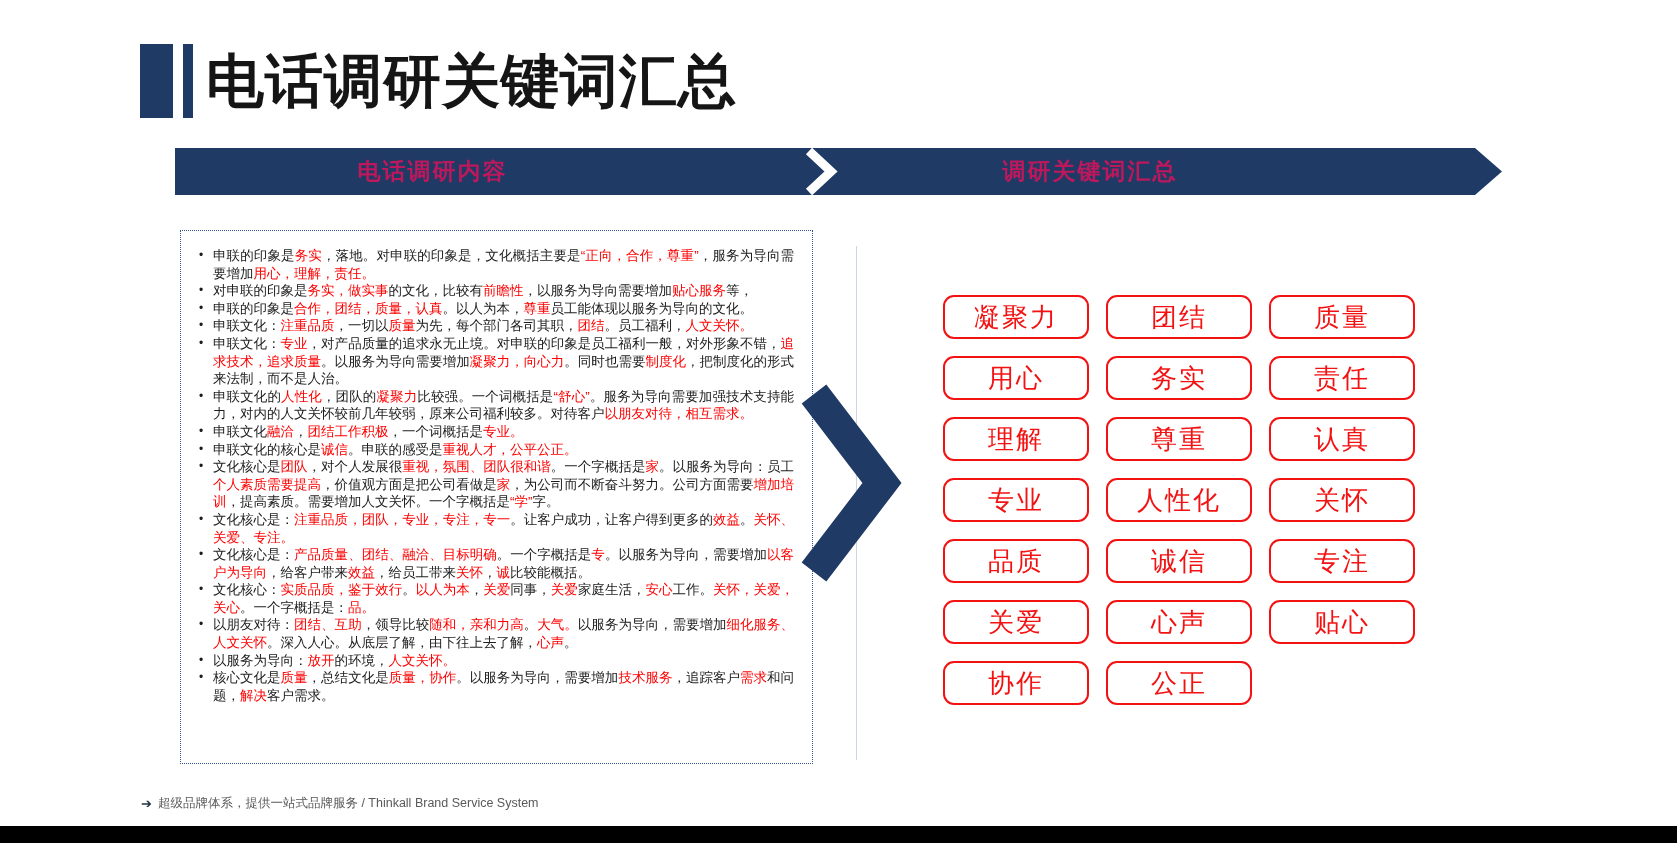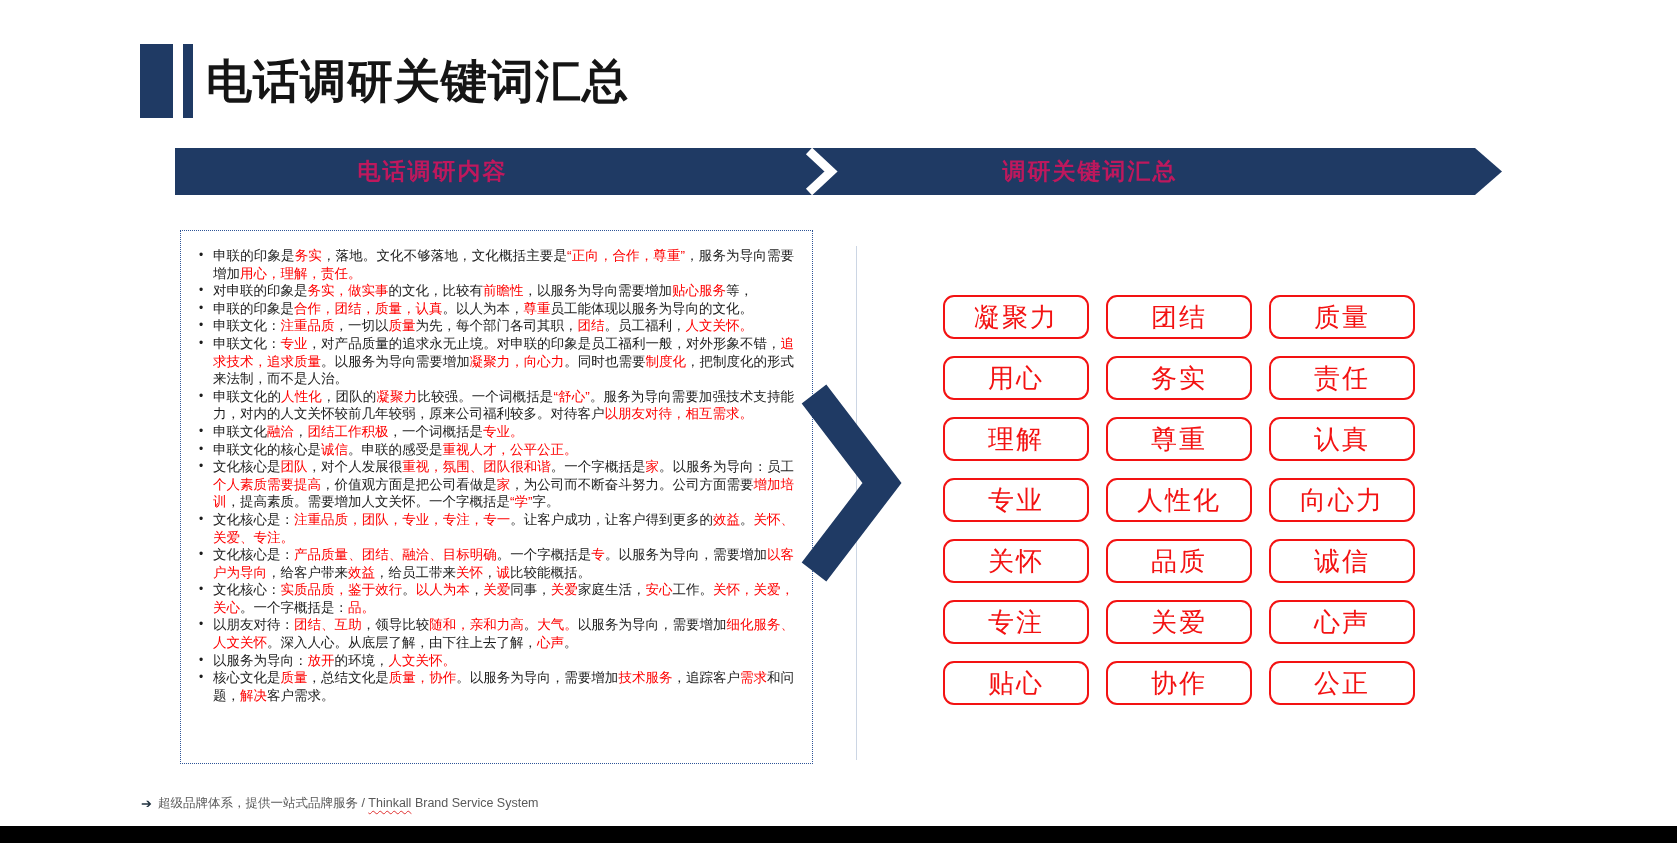--- a/index.html
+++ b/index.html
@@ -6,21 +6,21 @@
   html,body { background:#ffffff; }
   .slide {
     position:relative; width:1677px; height:845px; background:#ffffff;
     overflow:hidden; font-family:"Liberation Sans", sans-serif;
   }
   
   .title-accent-wide  { position:absolute; left:140px; top:44px; width:33px; height:74px; background:#1f3a64; }
   .title-accent-thin  { position:absolute; left:183px; top:44px; width:10px; height:74px; background:#1f3a64; }
   .page-title {
     position:absolute; left:206px; top:44px; height:74px; line-height:74px;
-    font-size:46px; font-weight:bold; color:#151515; letter-spacing:1px; white-space:nowrap;
+    font-size:58px; font-weight:bold; color:#151515; letter-spacing:1px; white-space:nowrap;
   }
   
   .banner-band {
     position:absolute; left:175px; top:148px; width:1327px; height:47px; background:#1f3a64;
     clip-path: polygon(0 0, calc(100% - 27px) 0, 100% 50%, calc(100% - 27px) 100%, 0 100%);
   }
   .banner-notch { position:absolute; left:800px; top:148px; width:50px; height:47px; }
   .banner-label {
     position:absolute; top:148px; height:47px; line-height:47px; text-align:center;
     color:#be185d; font-size:23px; font-weight:600; letter-spacing:2px; white-space:nowrap;
@@ -54,21 +54,21 @@
     font-size:26px; letter-spacing:2px; display:flex; align-items:center; justify-content:center;
     white-space:nowrap;
   }
   
   .footer {
     position:absolute; left:141px; top:795px; font-size:12.5px; color:#595959;
     display:flex; align-items:center; gap:6px; white-space:nowrap;
   }
   .footer .arrow { color:#20323f; font-size:13px; }
   .footer .brand {
-    text-decoration:underline; text-decoration-style:wavy; text-decoration-color:#e03131;
+    text-decoration-style:wavy; text-decoration-color:#e03131;
     text-underline-offset:3px; text-decoration-thickness:1px;
   }
   .bottom-bar { position:absolute; left:0; top:826px; width:1677px; height:17px; background:#000000; }
 </style>
 </head>
 <body>
 
 <div class="slide">
 
   <div class="title-accent-wide"></div>
@@ -77,21 +77,21 @@
 
   <div class="banner-band"></div>
   <svg class="banner-notch" viewBox="0 0 50 47">
     <polyline points="9,3 31,23.5 9,44" fill="none" stroke="#ffffff" stroke-width="9"></polyline>
   </svg>
   <div class="banner-label left">电话调研内容</div>
   <div class="banner-label right">调研关键词汇总</div>
 
   <div class="notes-box">
     <ul>
-        <li><span>申联的印象是</span><span class="red">务实</span><span>，落地。文化不够落地，文化概括主要是</span><span class="red">“正向，合作，尊重”</span><span>，服务为导向需要增加</span><span class="red">用心，理解，责任。</span></li>
+        <li><span>申联的印象是</span><span class="red">务实</span><span>，落地。对申联的印象是，文化概括主要是</span><span class="red">“正向，合作，尊重”</span><span>，服务为导向需要增加</span><span class="red">用心，理解，责任。</span></li>
         <li><span>对申联的印象是</span><span class="red">务实，做实事</span><span>的文化，比较有</span><span class="red">前瞻性</span><span>，以服务为导向需要增加</span><span class="red">贴心服务</span><span>等，</span></li>
         <li><span>申联的印象是</span><span class="red">合作，团结，质量，认真</span><span>。以人为本，</span><span class="red">尊重</span><span>员工能体现以服务为导向的文化。</span></li>
         <li><span>申联文化：</span><span class="red">注重品质</span><span>，一切以</span><span class="red">质量</span><span>为先，每个部门各司其职，</span><span class="red">团结</span><span>。员工福利，</span><span class="red">人文关怀。</span></li>
         <li><span>申联文化：</span><span class="red">专业</span><span>，对产品质量的追求永无止境。对申联的印象是员工福利一般，对外形象不错，</span><span class="red">追求技术，追求质量</span><span>。以服务为导向需要增加</span><span class="red">凝聚力，向心力</span><span>。同时也需要</span><span class="red">制度化</span><span>，把制度化的形式来法制，而不是人治。</span></li>
         <li><span>申联文化的</span><span class="red">人性化</span><span>，团队的</span><span class="red">凝聚力</span><span>比较强。一个词概括是</span><span class="red">“舒心”</span><span>。服务为导向需要加强技术支持能力，对内的人文关怀较前几年较弱，原来公司福利较多。对待客户</span><span class="red">以朋友对待，相互需求。</span></li>
         <li><span>申联文化</span><span class="red">融洽</span><span>，</span><span class="red">团结工作积极</span><span>，一个词概括是</span><span class="red">专业。</span></li>
         <li><span>申联文化的核心是</span><span class="red">诚信</span><span>。申联的感受是</span><span class="red">重视人才，公平公正。</span></li>
         <li><span>文化核心是</span><span class="red">团队</span><span>，对个人发展很</span><span class="red">重视，氛围、团队很和谐</span><span>。一个字概括是</span><span class="red">家</span><span>。以服务为导向：员工</span><span class="red">个人素质需要提高</span><span>，价值观方面是把公司看做是</span><span class="red">家</span><span>，为公司而不断奋斗努力。公司方面需要</span><span class="red">增加培训</span><span>，提高素质。需要增加人文关怀。一个字概括是</span><span class="red">“学”</span><span>字。</span></li>
         <li><span>文化核心是：</span><span class="red">注重品质，团队，专业，专注，专一</span><span>。让客户成功，让客户得到更多的</span><span class="red">效益</span><span>。</span><span class="red">关怀、关爱、专注。</span></li>
         <li><span>文化核心是：</span><span class="red">产品质量、团结、融洽、目标明确</span><span>。一个字概括是</span><span class="red">专</span><span>。以服务为导向，需要增加</span><span class="red">以客户为导向</span><span>，给客户带来</span><span class="red">效益</span><span>，给员工带来</span><span class="red">关怀</span><span>，</span><span class="red">诚</span><span>比较能概括。</span></li>
@@ -112,21 +112,20 @@
       <div class="keyword">团结</div>
       <div class="keyword">质量</div>
       <div class="keyword">用心</div>
       <div class="keyword">务实</div>
       <div class="keyword">责任</div>
       <div class="keyword">理解</div>
       <div class="keyword">尊重</div>
       <div class="keyword">认真</div>
       <div class="keyword">专业</div>
       <div class="keyword">人性化</div>
-      <div class="keyword">向心力</div>
       <div class="keyword">关怀</div>
       <div class="keyword">品质</div>
       <div class="keyword">诚信</div>
       <div class="keyword">专注</div>
       <div class="keyword">关爱</div>
       <div class="keyword">心声</div>
       <div class="keyword">贴心</div>
       <div class="keyword">协作</div>
       <div class="keyword">公正</div>
     </div>

